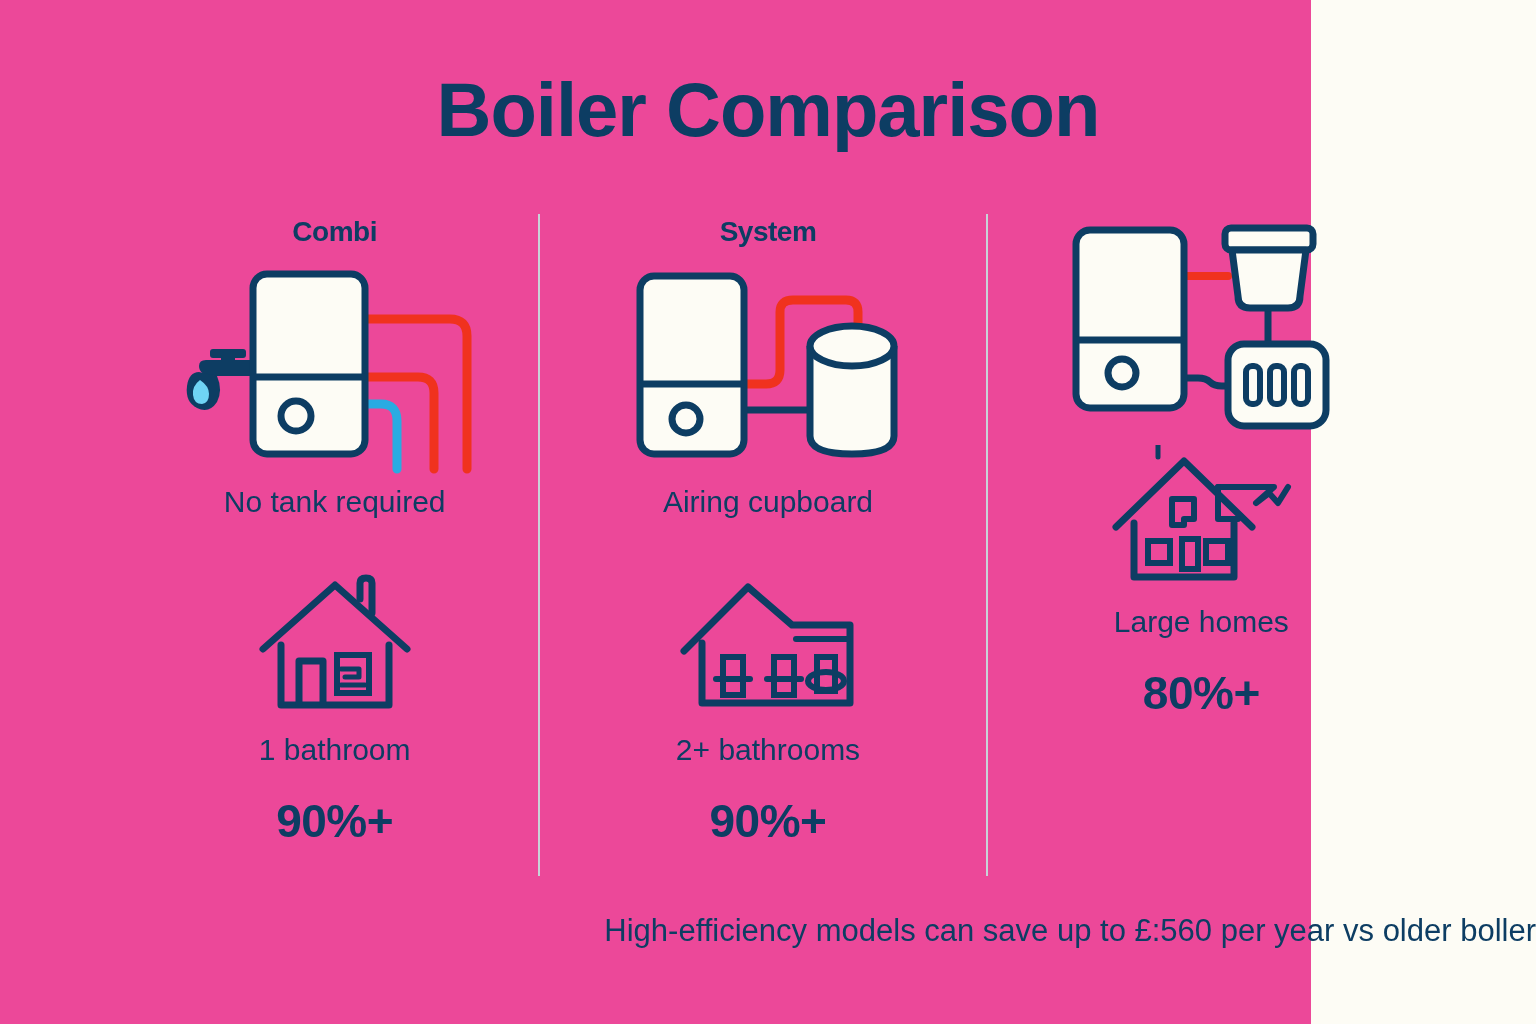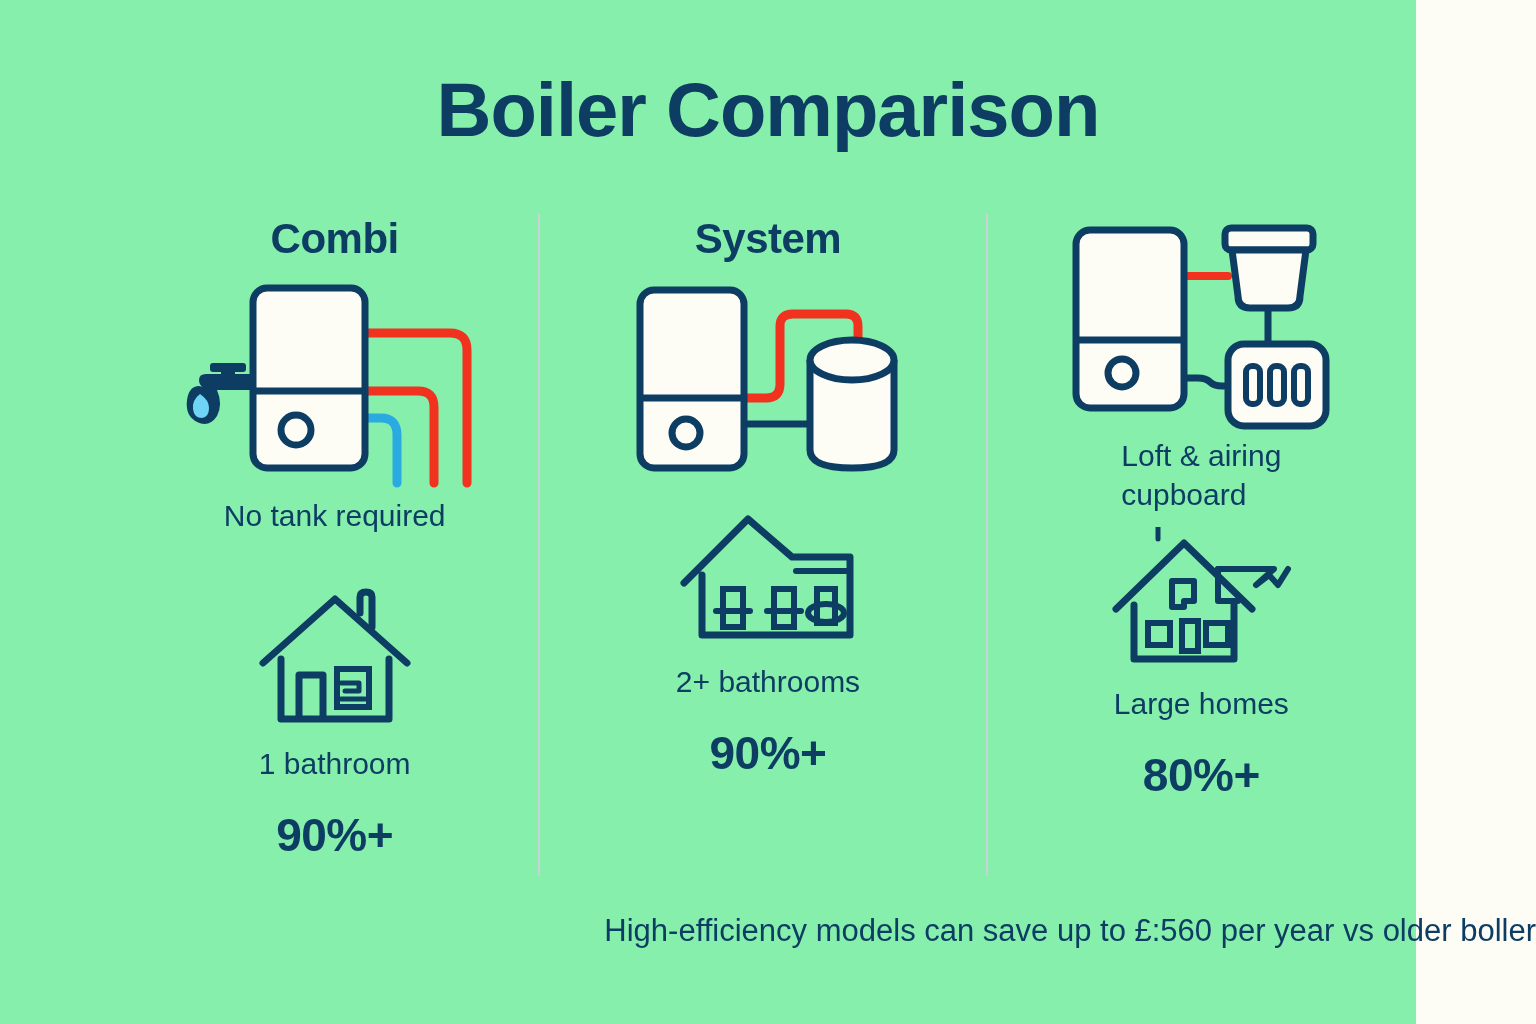--- a/index.html
+++ b/index.html
@@ -9,23 +9,23 @@
   }
   body {
     width: 1536px;
     height: 1024px;
     background: #fdfcf5;
     font-family: "Liberation Sans", sans-serif;
     overflow: hidden;
   }
   .page {
     position: relative;
-    width: 1416px;
+    width: 1311px;
     height: 1024px;
-    background: #86efac;
+    background: #ec4899;
     box-sizing: border-box;
     padding-left: 28px;
   }
 
   
   .title {
     position: absolute;
     top: 72px;
     left: 0;
     width: 1536px;
@@ -58,21 +58,21 @@
     position: absolute;
     top: 14px;
     width: 2px;
     height: 662px;
     background: #c8d2d8;
   }
   .divider.d1 { left: 420px; }
   .divider.d2 { left: 868px; }
 
   .col-head {
-    font-size: 42px;
+    font-size: 28px;
     font-weight: bold;
     color: #0d3d63;
     line-height: 1;
     margin-top: 18px;
     letter-spacing: -0.5px;
   }
 
   .icon-slot {
     height: 222px;
     display: flex;
@@ -205,20 +205,21 @@
 
           <path d="M202 82 L202 172 Q202 190 244 190 Q286 190 286 172 L286 82" fill="#fdfcf5" stroke="#0d3d63" stroke-width="7" stroke-linejoin="round"></path>
           <ellipse cx="244" cy="82" rx="42" ry="20" fill="#fdfcf5" stroke="#0d3d63" stroke-width="7"></ellipse>
 
           <rect x="32" y="12" width="104" height="178" rx="14" fill="#fdfcf5" stroke="#0d3d63" stroke-width="7"></rect>
           <line x1="32" y1="120" x2="136" y2="120" stroke="#0d3d63" stroke-width="7"></line>
           <circle cx="78" cy="155" r="14" fill="none" stroke="#0d3d63" stroke-width="7"></circle>
         </svg>
       </div>
 
+      <div class="caption">Airing cupboard</div>
 
       <div class="house-slot">
         <svg width="180" height="140" viewBox="0 0 180 140">
 
           <path d="M6 78 L70 14 L114 52 L172 52 L172 130 L24 130 L24 70" fill="none" stroke="#0d3d63" stroke-width="7" stroke-linecap="round" stroke-linejoin="round"></path>
 
           <line x1="118" y1="66" x2="170" y2="66" stroke="#0d3d63" stroke-width="6" stroke-linecap="round"></line>
 
           <rect x="45" y="84" width="20" height="38" fill="none" stroke="#0d3d63" stroke-width="6"></rect>
           <line x1="38" y1="106" x2="72" y2="106" stroke="#0d3d63" stroke-width="6" stroke-linecap="round"></line>
@@ -254,26 +255,20 @@
           <rect x="190" y="148" width="14" height="38" rx="6" fill="none" stroke="#0d3d63" stroke-width="6"></rect>
           <rect x="214" y="148" width="14" height="38" rx="6" fill="none" stroke="#0d3d63" stroke-width="6"></rect>
           <rect x="238" y="148" width="14" height="38" rx="6" fill="none" stroke="#0d3d63" stroke-width="6"></rect>
 
           <rect x="20" y="12" width="108" height="178" rx="14" fill="#fdfcf5" stroke="#0d3d63" stroke-width="7"></rect>
           <line x1="20" y1="122" x2="128" y2="122" stroke="#0d3d63" stroke-width="7"></line>
           <circle cx="66" cy="155" r="14" fill="none" stroke="#0d3d63" stroke-width="7"></circle>
         </svg>
       </div>
 
-      <div class="caption">
-        <div>
-          <div>Loft &amp; airing</div>
-          <div>cupboard</div>
-        </div>
-      </div>
 
       <div class="house-slot">
         <svg width="190" height="140" viewBox="0 0 190 140">
 
           <line x1="52" y1="0" x2="52" y2="12" stroke="#0d3d63" stroke-width="5" stroke-linecap="round"></line>
 
           <path d="M10 82 L78 16 L146 82" fill="none" stroke="#0d3d63" stroke-width="7" stroke-linecap="round" stroke-linejoin="round"></path>
 
           <path d="M28 78 L28 132 L128 132 L128 78" fill="none" stroke="#0d3d63" stroke-width="7" stroke-linecap="round" stroke-linejoin="round"></path>
 

